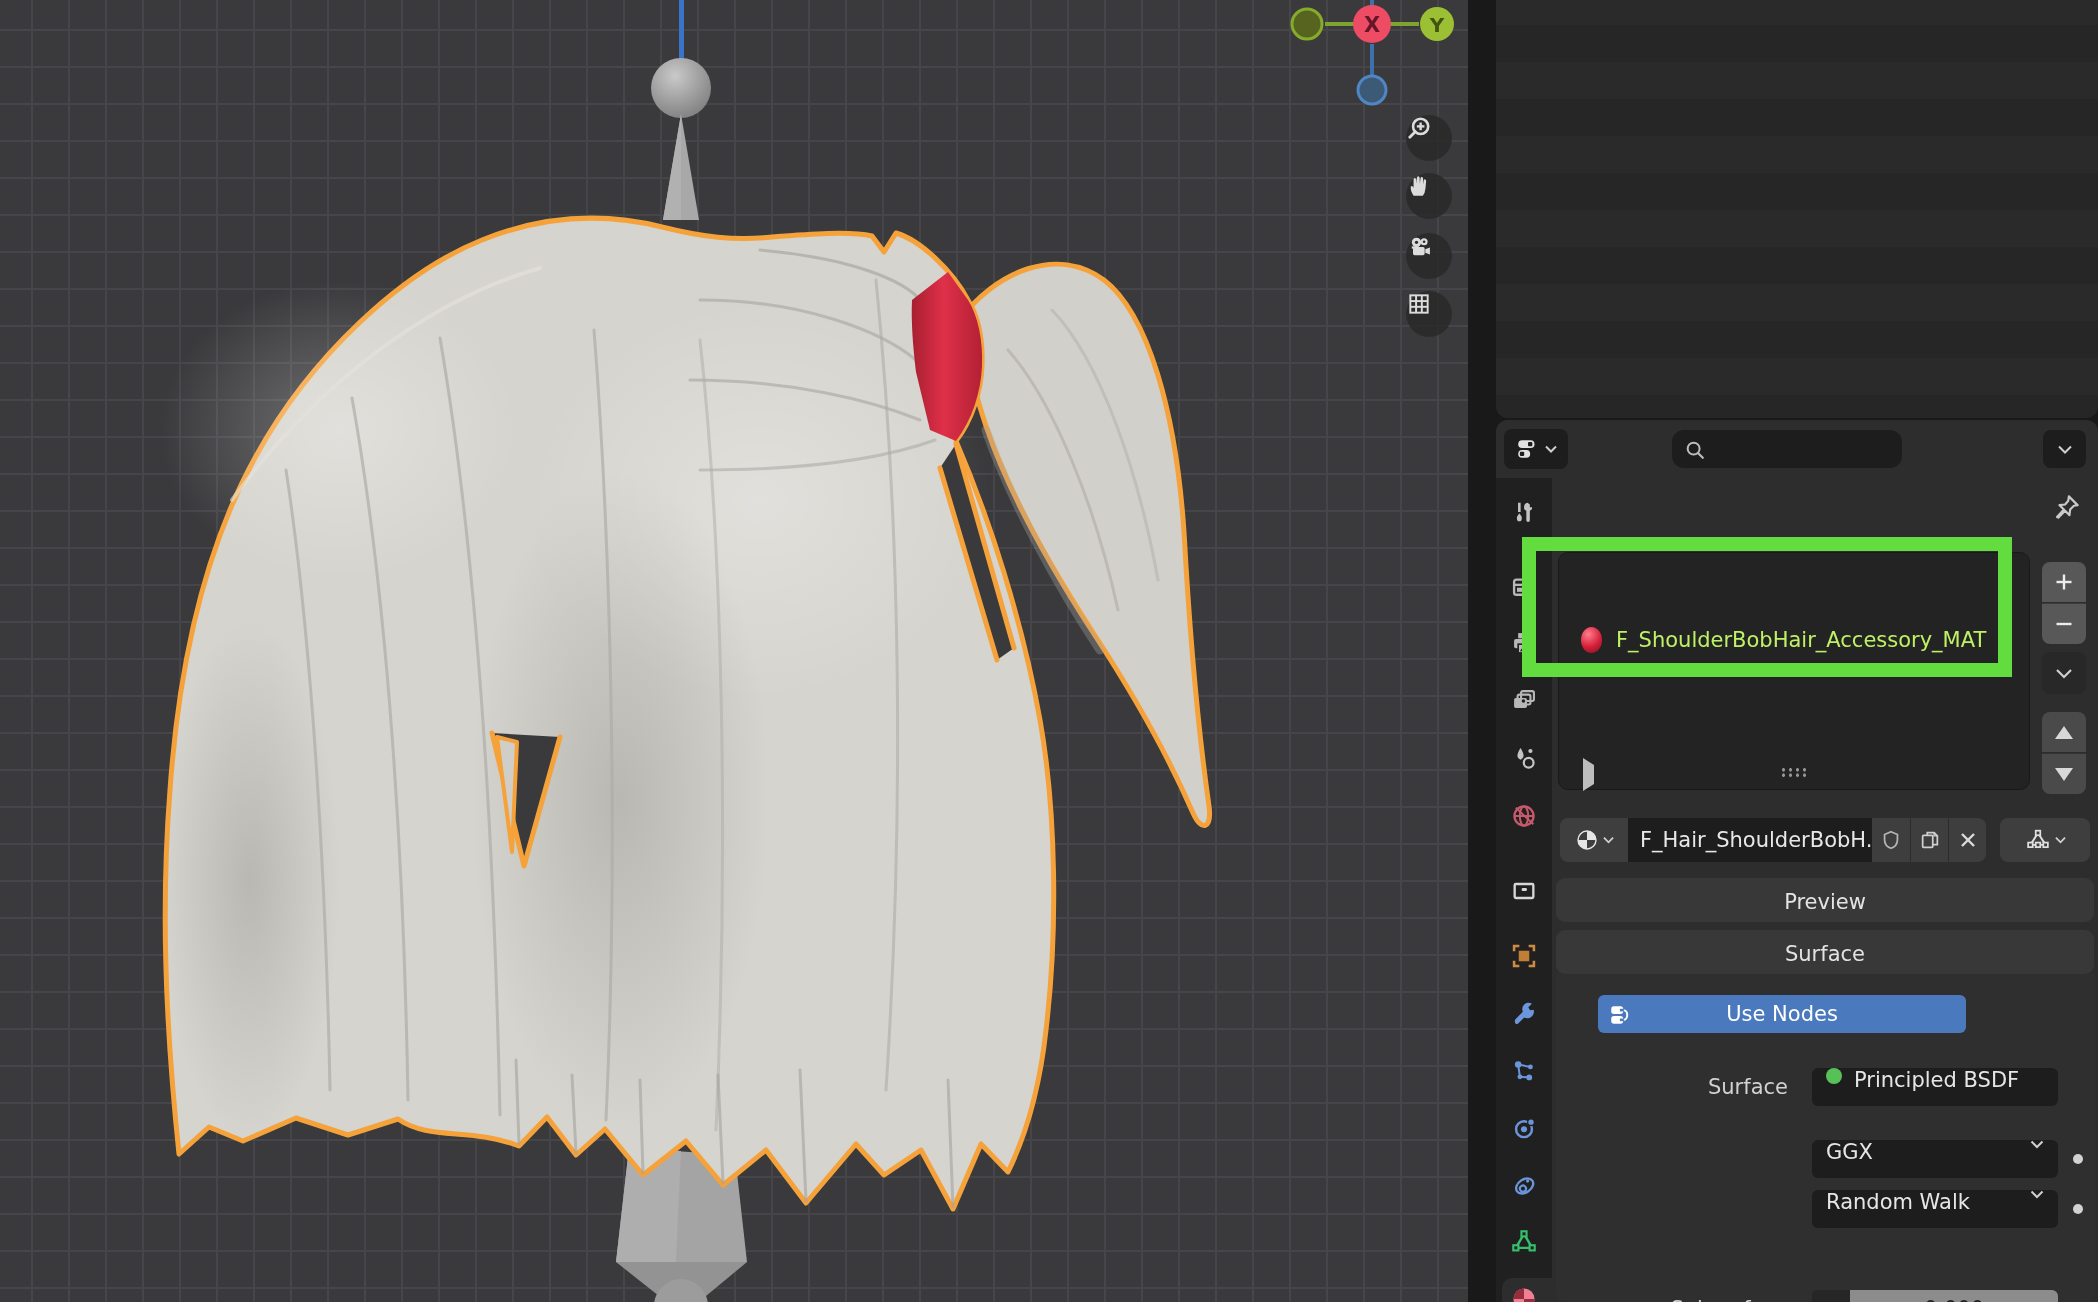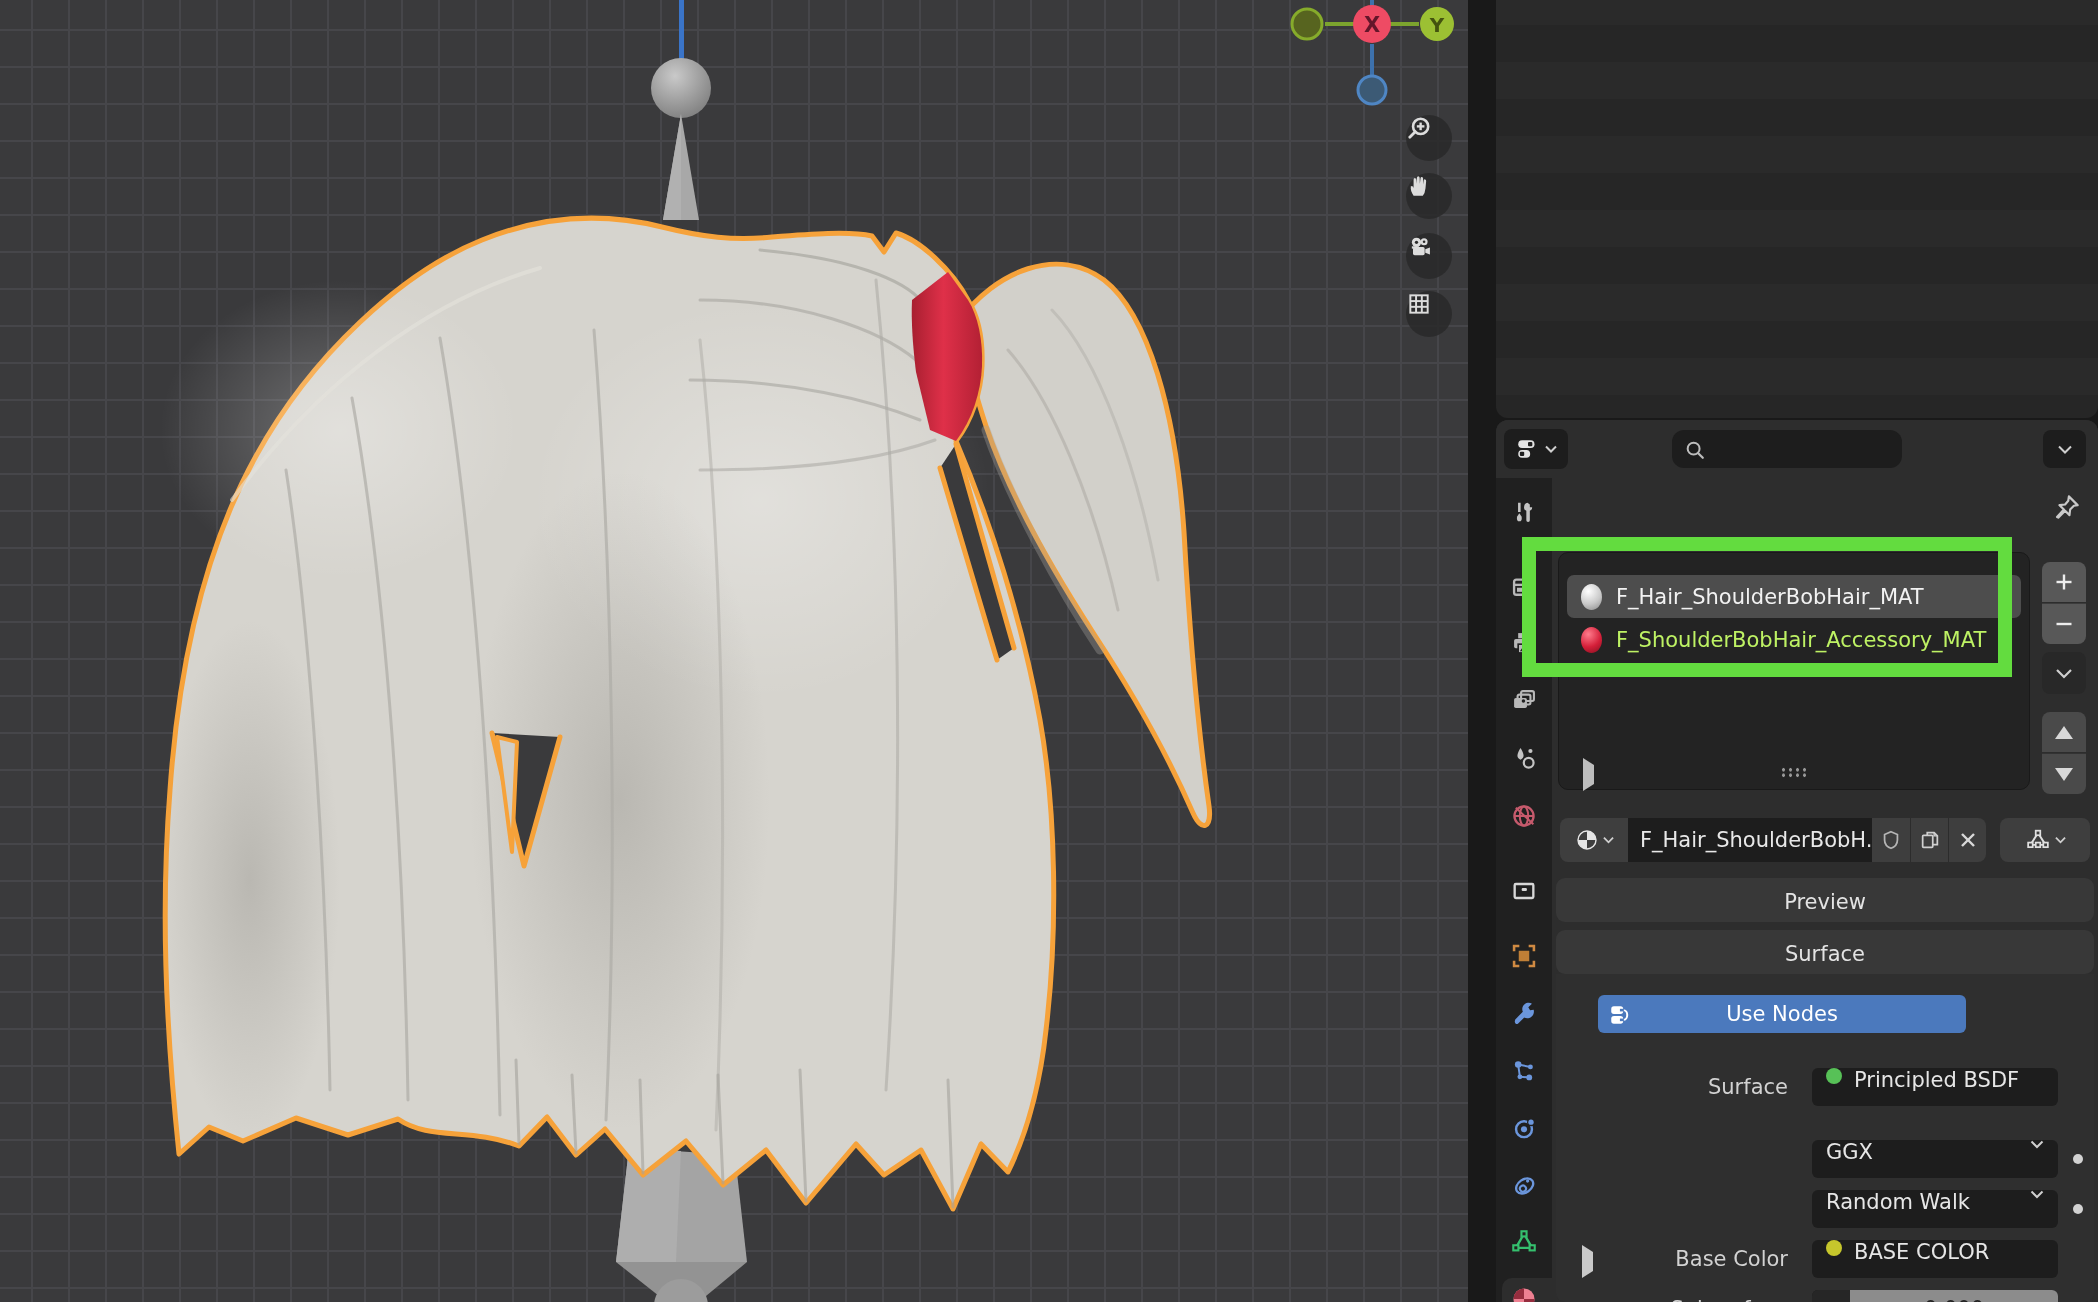--- a/index.html
+++ b/index.html
@@ -372,24 +372,20 @@
 
   <div class="content">
 
     <div style="position:absolute;left:500px;top:14px;">
       <svg width="30" height="30" viewBox="0 0 24 24">
         <path d="M13.5 3.5 L20.5 10.5 L17.5 11 L14.5 14 L14 18.5 L10.5 15 L5 20.5 L4 20 L9.5 14 L6 10.5 L10.5 10 L13 7 Z" fill="none" stroke="#c9c9c9" stroke-width="1.7" stroke-linejoin="round"></path>
       </svg>
     </div>
 
     <div class="slotlist">
-      <div class="slotrow sel" style="top:22px;">
-        <span class="sphere white"></span>
-        <span>F_Hair_ShoulderBobHair_MAT</span>
-      </div>
       <div class="slotrow" style="top:65px;">
         <span class="sphere red"></span>
         <span>F_ShoulderBobHair_Accessory_MAT</span>
       </div>
       <div style="position:absolute;left:24px;top:212px;"><span class="tri-r"></span></div>
       <div class="grip" style="position:absolute;left:221px;top:214px;"></div>
     </div>
 
     <div class="sidebtn" style="left:490px;top:84px;width:44px;height:40px;background:#585858;border-radius:8px 8px 0 0;">
       <svg width="20" height="20" viewBox="0 0 20 20">
@@ -510,28 +506,20 @@
     <div class="frow" style="top:712px;">
       <div class="ffield">
         <span>Random Walk</span>
         <svg class="chev" width="14" height="9" viewBox="0 0 14 9">
           <polyline points="1.5,1.5 7,7 12.5,1.5" fill="none" stroke="#cfcfcf" stroke-width="2"></polyline>
         </svg>
       </div>
       <span class="deco" style="top:14px;"></span>
     </div>
 
-    <div class="frow" style="top:762px;">
-      <div style="position:absolute;left:30px;top:12px;"><span class="tri-r" style="border-left-color:#c9c9c9;"></span></div>
-      <div class="flabel">Base Color</div>
-      <div class="ffield">
-        <span class="dot" style="background:#c6c62c;"></span>
-        <span>BASE COLOR</span>
-      </div>
-    </div>
 
     <div class="frow" style="top:812px;">
       <div class="flabel">Subsurface</div>
       <div class="ffield" style="padding:0;gap:0;overflow:hidden;">
         <span style="width:38px;height:38px;background:#262626;display:flex;align-items:center;justify-content:center;flex:0 0 auto;">
           
         </span>
         <span style="flex:1;height:38px;background:#8c8c8c;color:#222;display:flex;align-items:center;justify-content:center;">0.000</span>
       </div>
     </div>

